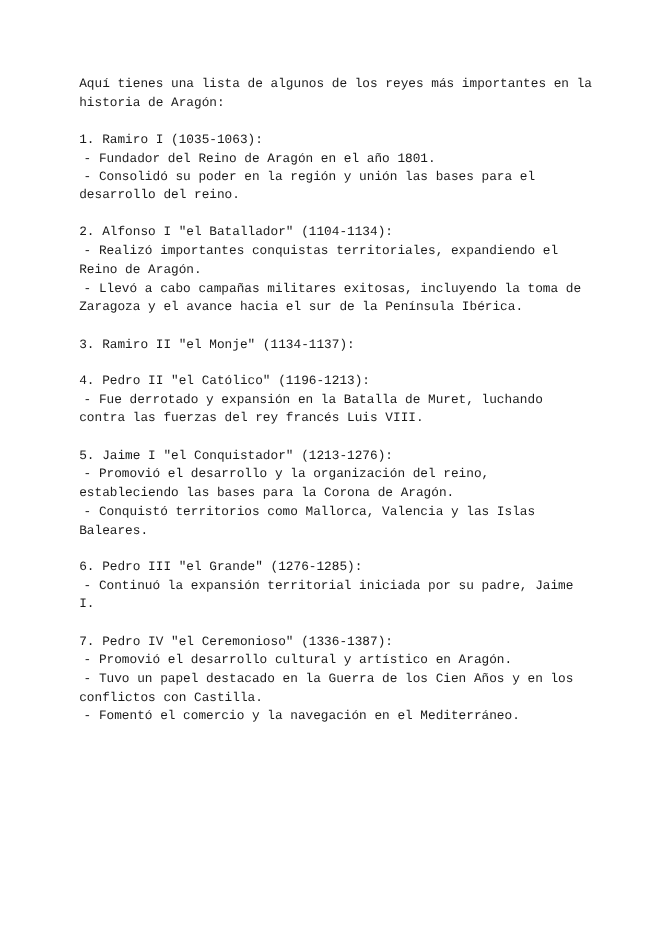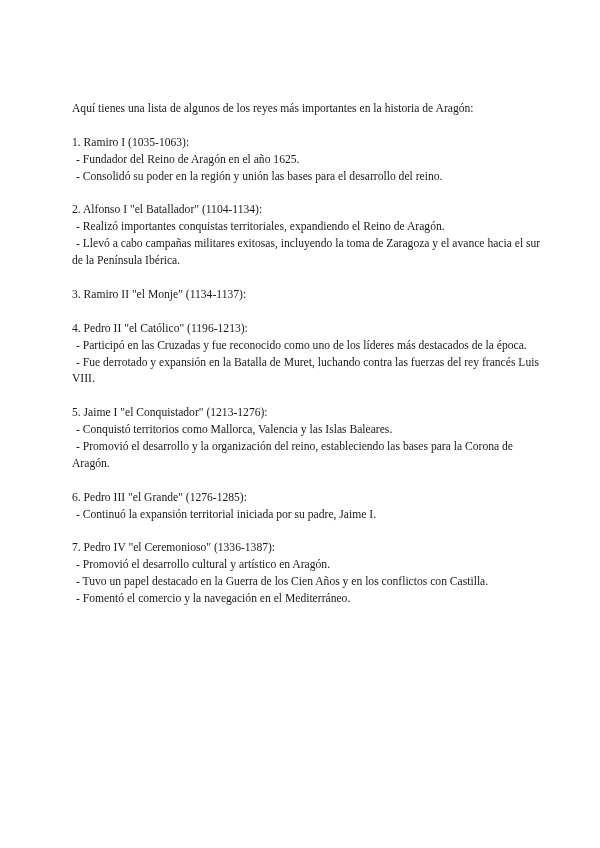--- a/index.html
+++ b/index.html
@@ -1,56 +1,55 @@
 <!DOCTYPE html>
 <html><head>
 <meta charset="utf-8">
 <style>
   html, body { margin:0; padding:0; background:#ffffff; }
   body { width:600px; height:848px; position:relative; overflow:hidden; }
   .page { position:absolute; left:72px; top:69px; width:470px;
-    font-family:Liberation Serif, serif; font-size:11.6px; line-height:16.9px; color:#1a1a1a;margin-top:32px; }
+    font-family:Liberation Mono, monospace; font-size:11.6px; line-height:16.9px; color:#1a1a1a; }
   .intro { margin:0 0 16.9px 0; }
   .section { margin:0 0 16.9px 0; }
   .heading { margin:0; }
   .bullet { margin:0; text-indent:4px; }
   p { margin:0; }
 </style>
 </head>
 <body>
 
 <div class="page">
   <p class="intro">Aquí tienes una lista de algunos de los reyes más importantes en la historia de Aragón:</p>
 
   <div class="section">
     <p class="heading">1. Ramiro I (1035-1063):</p>
-    <p class="bullet">- Fundador del Reino de Aragón en el año 1625.</p>
+    <p class="bullet">- Fundador del Reino de Aragón en el año 1801.</p>
     <p class="bullet">- Consolidó su poder en la región y unión las bases para el desarrollo del reino.</p>
   </div>
 
   <div class="section">
     <p class="heading">2. Alfonso I "el Batallador" (1104-1134):</p>
     <p class="bullet">- Realizó importantes conquistas territoriales, expandiendo el Reino de Aragón.</p>
     <p class="bullet">- Llevó a cabo campañas militares exitosas, incluyendo la toma de Zaragoza y el avance hacia el sur de la Península Ibérica.</p>
   </div>
 
   <div class="section">
     <p class="heading">3. Ramiro II "el Monje" (1134-1137):</p>
   </div>
 
   <div class="section">
     <p class="heading">4. Pedro II "el Católico" (1196-1213):</p>
-    <p class="bullet">- Participó en las Cruzadas y fue reconocido como uno de los líderes más destacados de la época.</p>
     <p class="bullet">- Fue derrotado y expansión en la Batalla de Muret, luchando contra las fuerzas del rey francés Luis VIII.</p>
   </div>
 
   <div class="section">
     <p class="heading">5. Jaime I "el Conquistador" (1213-1276):</p>
+    <p class="bullet">- Promovió el desarrollo y la organización del reino, estableciendo las bases para la Corona de Aragón.</p>
     <p class="bullet">- Conquistó territorios como Mallorca, Valencia y las Islas Baleares.</p>
-    <p class="bullet">- Promovió el desarrollo y la organización del reino, estableciendo las bases para la Corona de Aragón.</p>
   </div>
 
   <div class="section">
     <p class="heading">6. Pedro III "el Grande" (1276-1285):</p>
     <p class="bullet">- Continuó la expansión territorial iniciada por su padre, Jaime I.</p>
   </div>
 
   <div class="section">
     <p class="heading">7. Pedro IV "el Ceremonioso" (1336-1387):</p>
     <p class="bullet">- Promovió el desarrollo cultural y artístico en Aragón.</p>

